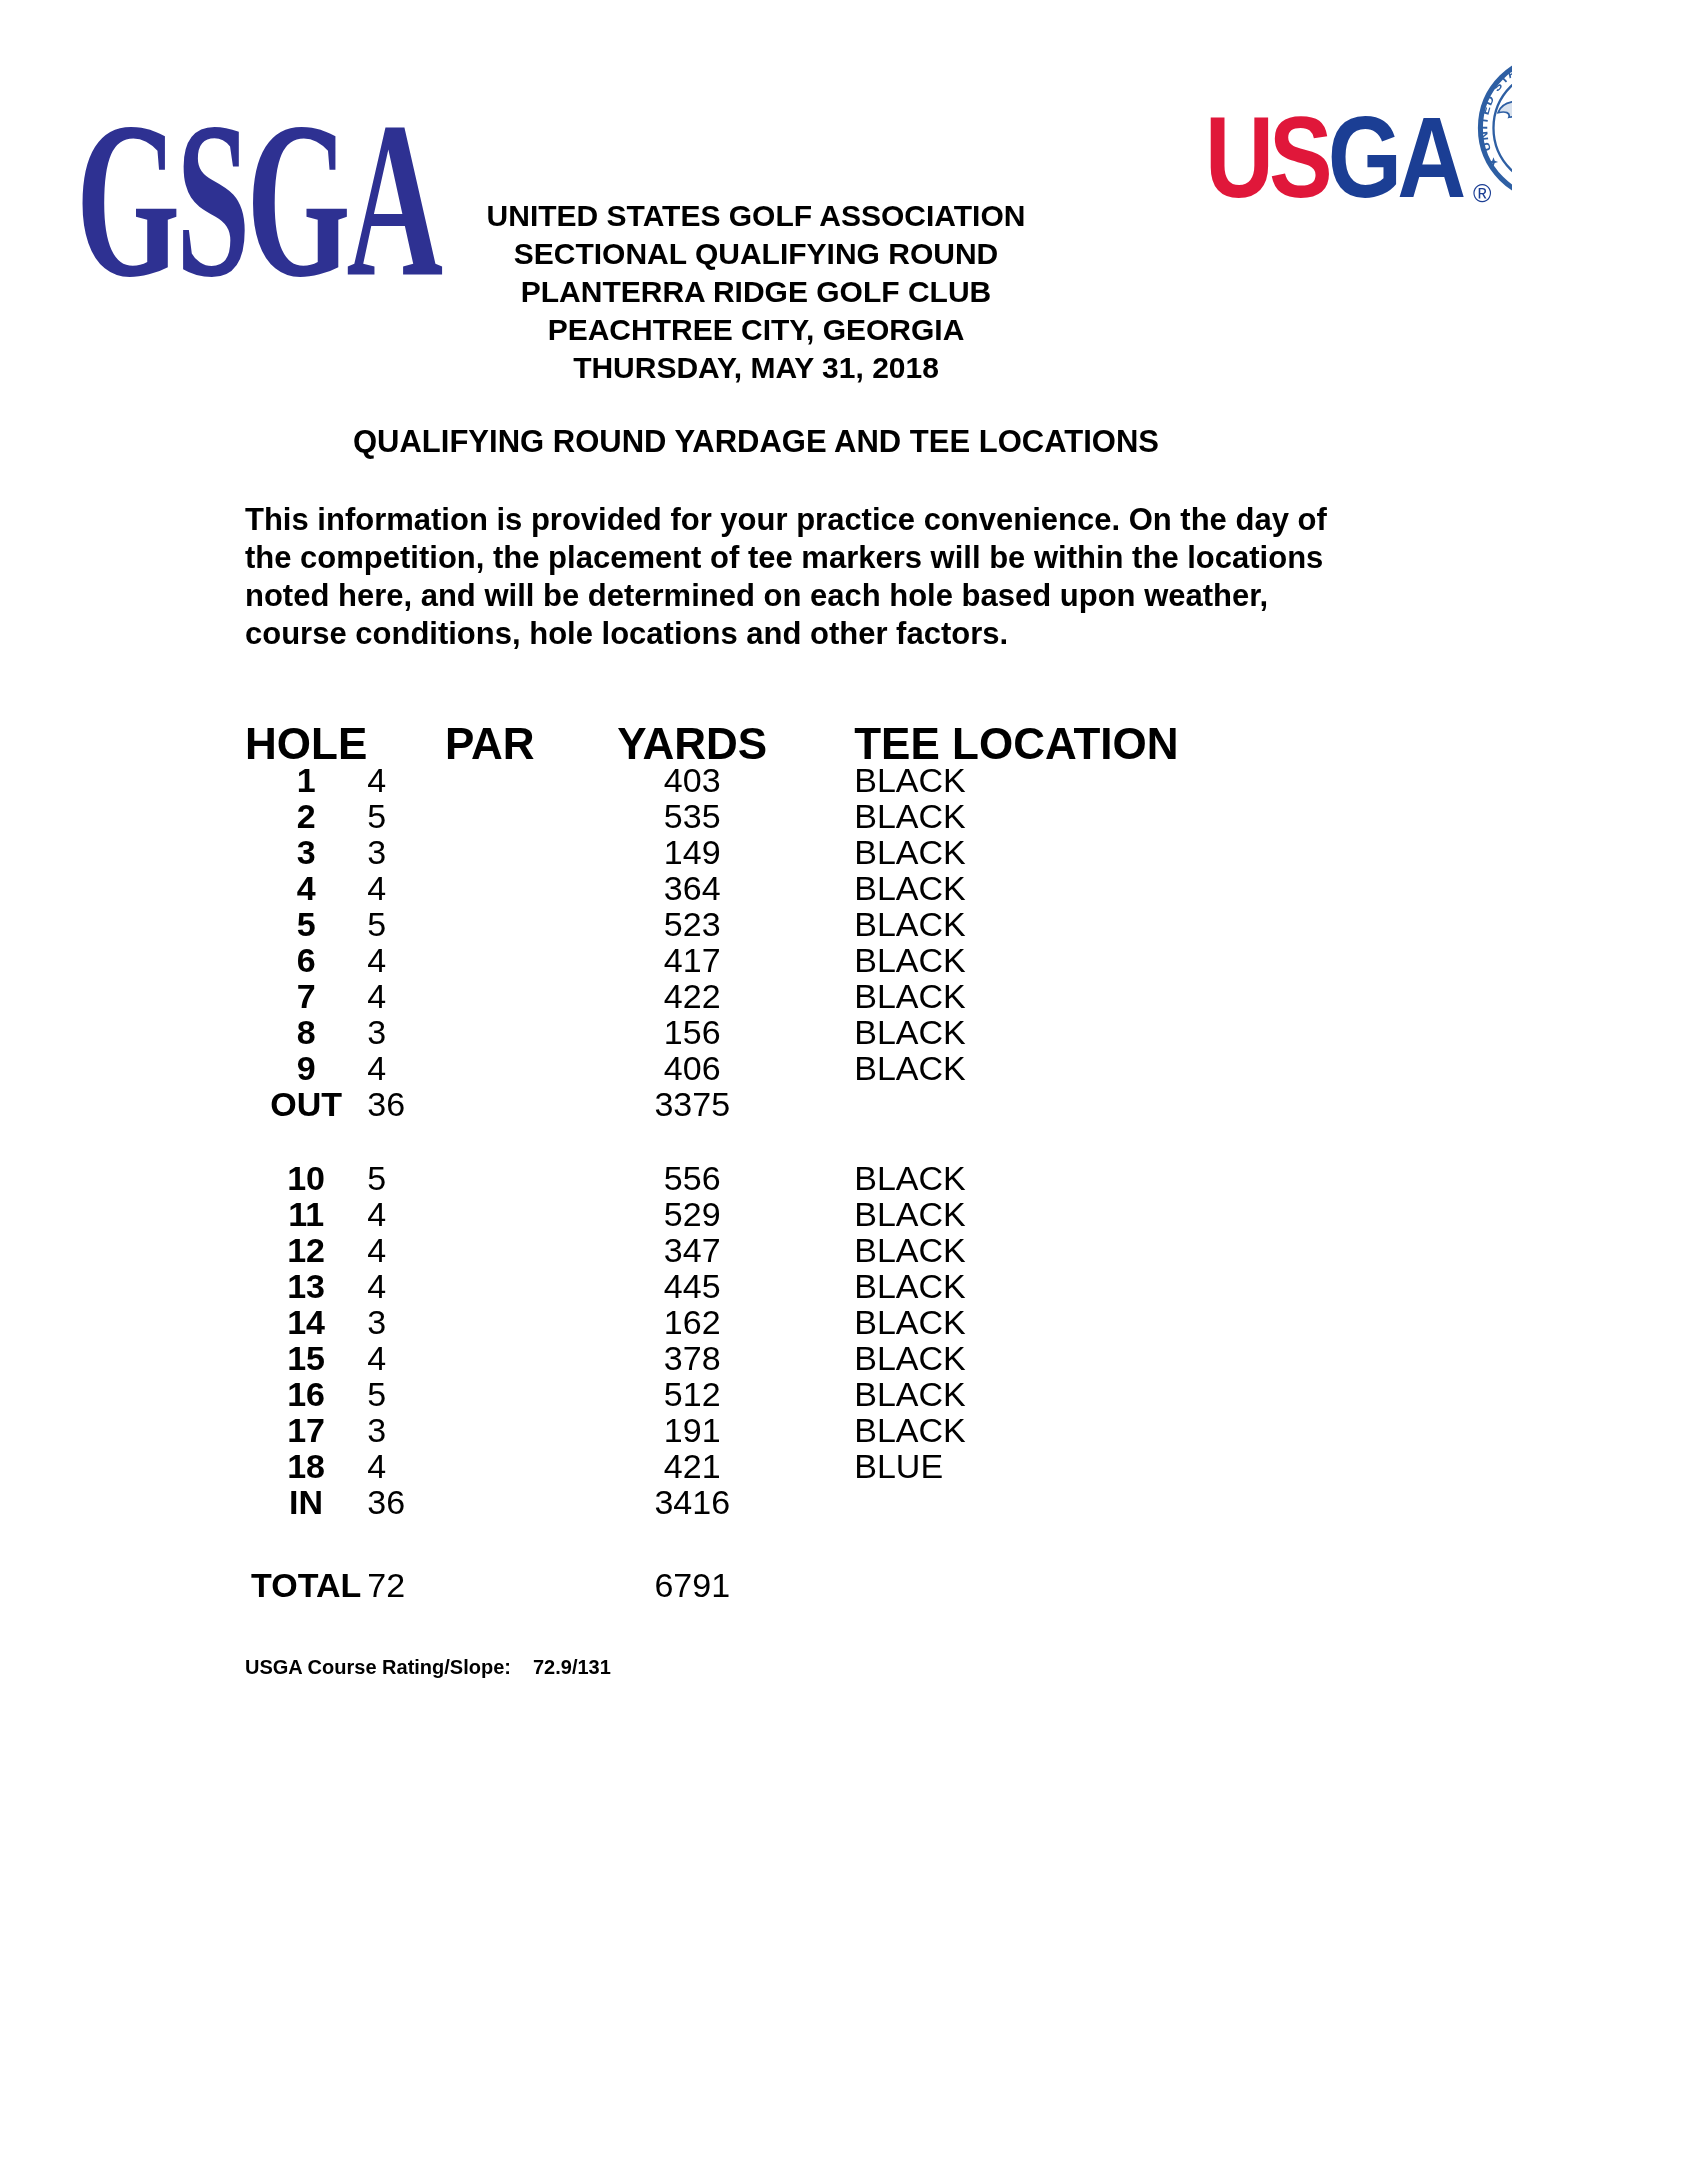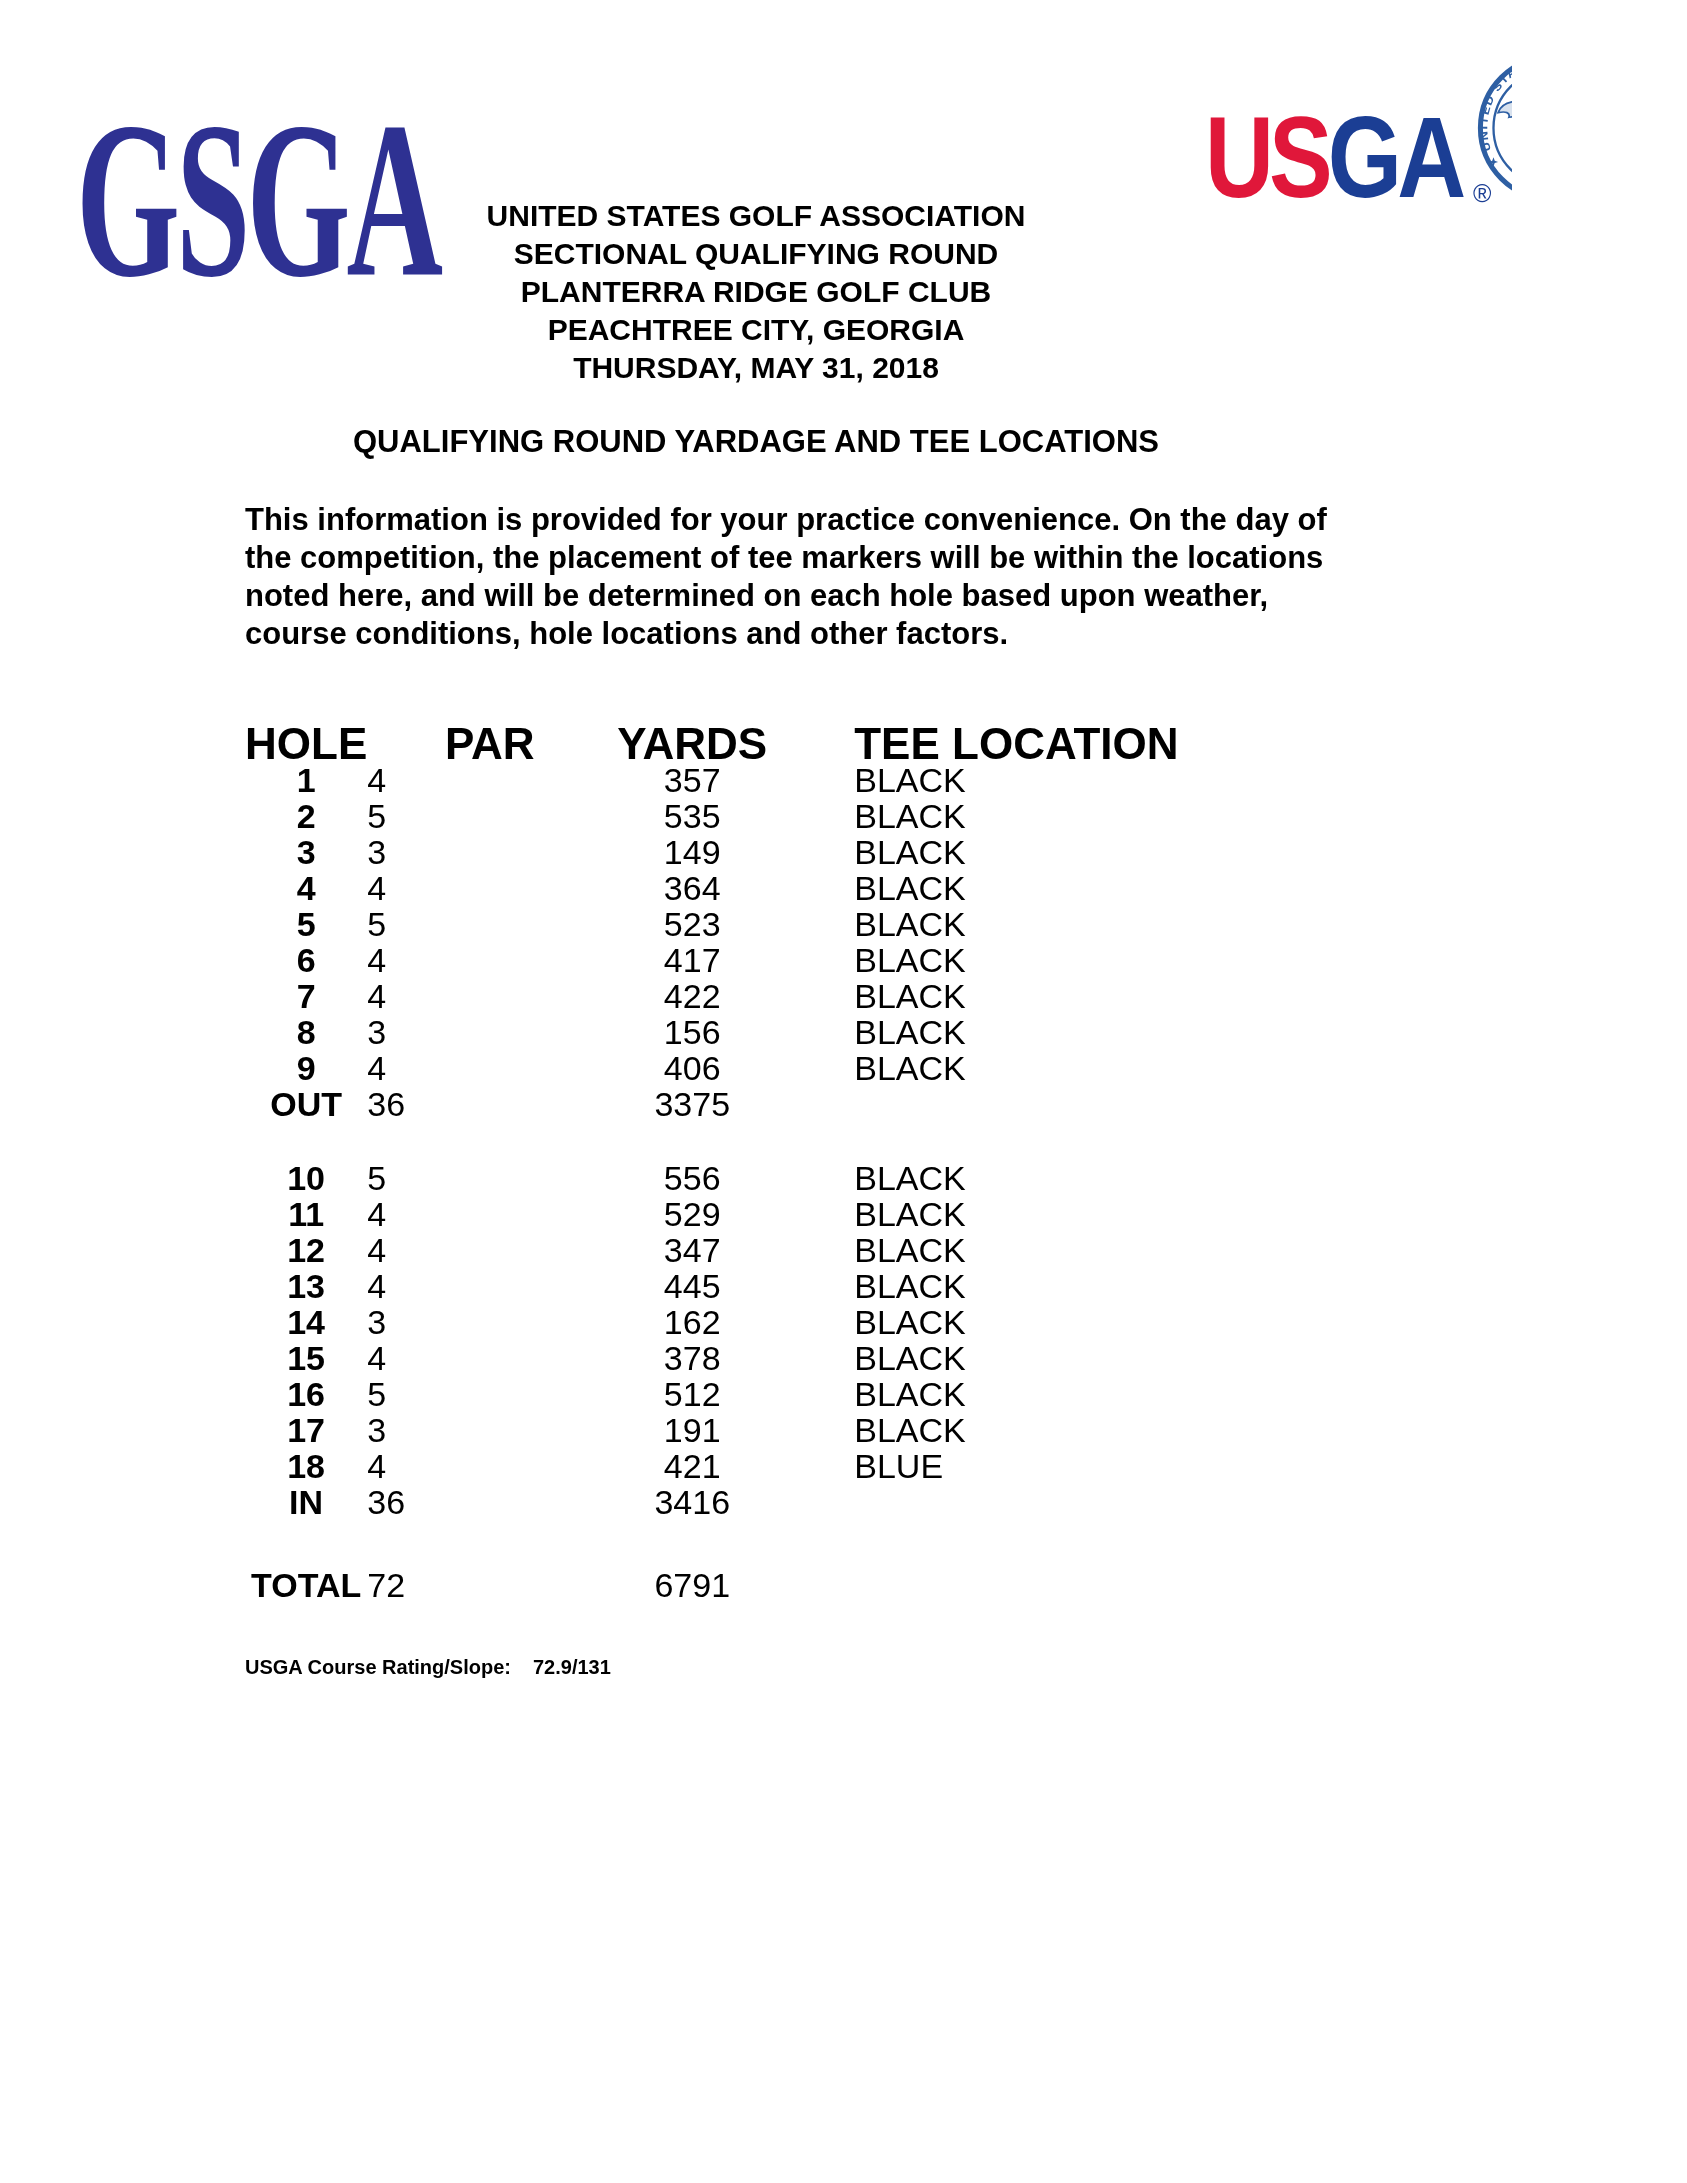--- a/index.html
+++ b/index.html
@@ -206,21 +206,21 @@
         <th class="col-hole">HOLE</th>
         <th class="col-par">PAR</th>
         <th class="col-yards">YARDS</th>
         <th class="col-tee">TEE LOCATION</th>
       </tr>
     </thead>
     <tbody>
       <tr>
         <td class="col-hole">1</td>
         <td class="col-par">4</td>
-        <td class="col-yards">357</td>
+        <td class="col-yards">403</td>
         <td class="col-tee">BLACK</td>
       </tr>
       <tr>
         <td class="col-hole">2</td>
         <td class="col-par">5</td>
         <td class="col-yards">535</td>
         <td class="col-tee">BLACK</td>
       </tr>
       <tr>
         <td class="col-hole">3</td>

